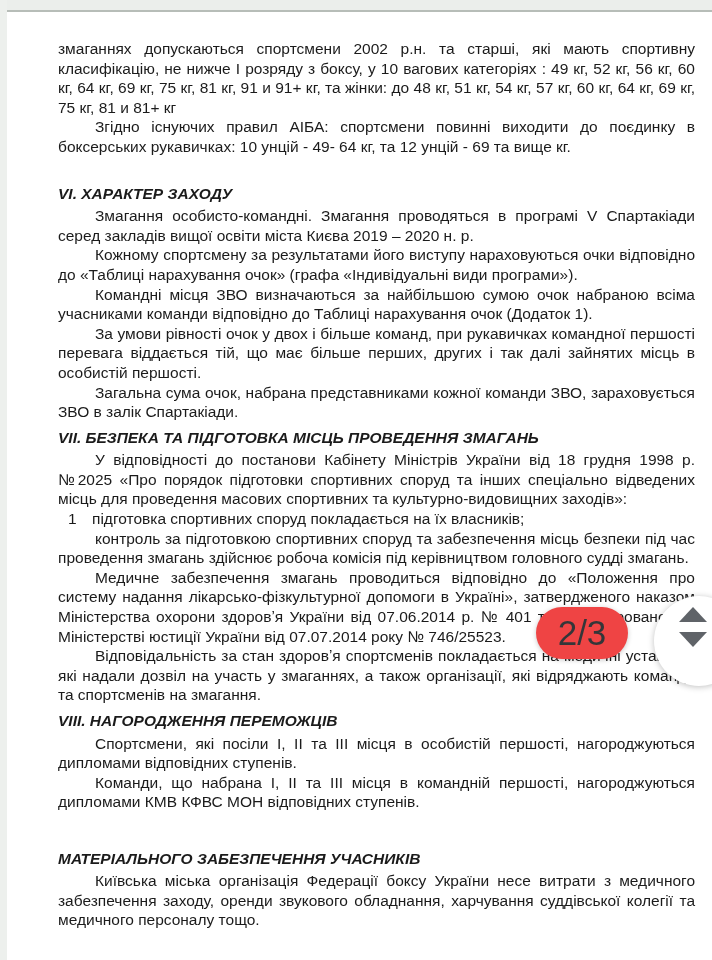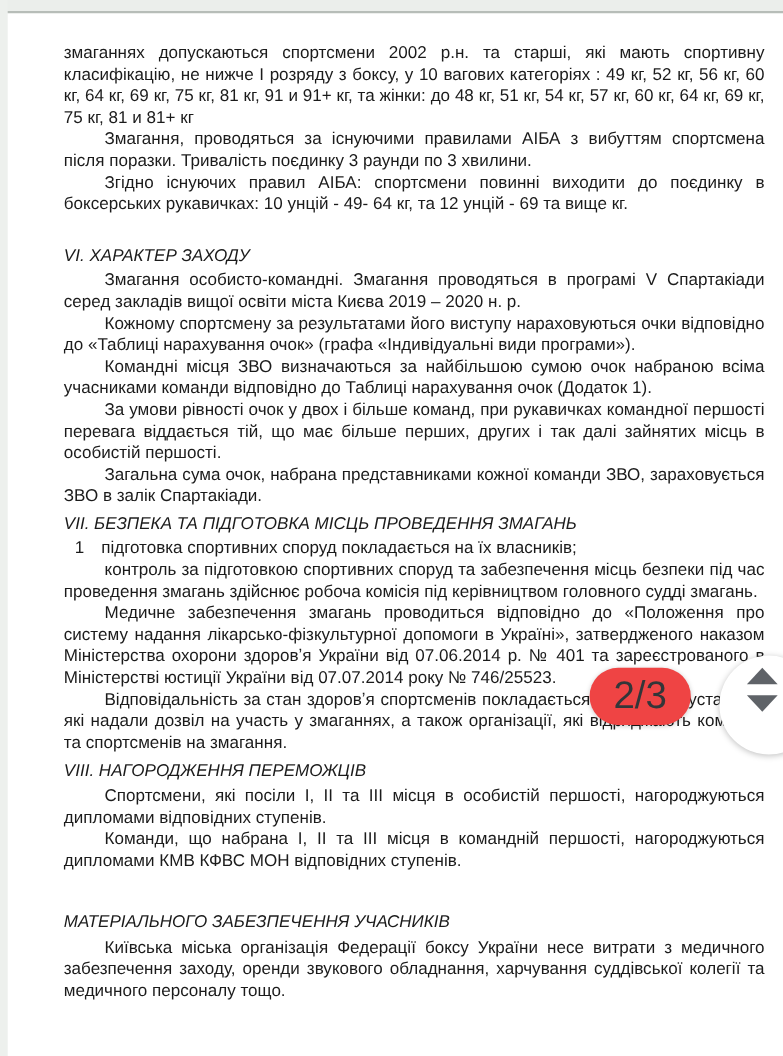--- a/index.html
+++ b/index.html
@@ -43,21 +43,21 @@
   .page p {
     margin: 0;
     text-align: justify;
     text-indent: 37px;
   }
   .page p.no-indent {
     text-indent: 0;
   }
   .sec-heading {
     text-align: center;
-    font-weight: normal;
+    font-weight: bold;
     font-style: italic;
     text-indent: 0 !important;
   }
   .h-vi   { margin: 27px 0 3px 0 !important; }
   .h-vii  { margin: 6px 0 3px 0 !important; }
   .h-viii { margin: 6px 0 3px 0 !important; }
   .h-ix   { margin: 17px 0 3px 0 !important; }
   .list-row {
     display: flex;
     margin: 0;
@@ -113,31 +113,31 @@
 </style>
 </head>
 <body>
 
 <div class="top-band"></div>
 <div class="left-strip"></div>
 
 <div class="page">
 
   <p class="no-indent">змаганнях допускаються спортсмени 2002 р.н. та старші, які мають спортивну класифікацію, не нижче І розряду з боксу, у 10 вагових категоріях : 49 кг, 52 кг, 56 кг, 60 кг, 64 кг, 69 кг, 75 кг, 81 кг, 91 и 91+ кг, та жінки: до 48 кг, 51 кг, 54 кг, 57 кг, 60 кг, 64 кг, 69 кг, 75 кг, 81 и 81+ кг</p>
-  <p>Змагання, проводяться за існуючими правилами АІБА з вибуттям спортсмена після поразки. Тривалість поєдинку 3 раунди по 3 хвилини.</p>
   <p>Згідно існуючих правил АІБА: спортсмени повинні виходити до поєдинку в боксерських рукавичках: 10 унцій - 49- 64 кг, та 12 унцій - 69 та вище кг.</p>
 
   <p class="sec-heading h-vi">VI. ХАРАКТЕР ЗАХОДУ</p>
   <p>Змагання особисто-командні. Змагання проводяться в програмі V Спартакіади серед закладів вищої освіти міста Києва 2019 – 2020 н. р.</p>
   <p>Кожному спортсмену за результатами його виступу нараховуються очки відповідно до «Таблиці нарахування очок» (графа «Індивідуальні види програми»).</p>
   <p>Командні місця ЗВО визначаються за найбільшою сумою очок набраною всіма учасниками команди відповідно до Таблиці нарахування очок (Додаток 1).</p>
   <p>За умови рівності очок у двох і більше команд, при рукавичках командної першості перевага віддається тій, що має більше перших, других і так далі зайнятих місць в особистій першості.</p>
   <p>Загальна сума очок, набрана представниками кожної команди ЗВО, зараховується ЗВО в залік Спартакіади.</p>
 
   <p class="sec-heading h-vii">VII. БЕЗПЕКА ТА ПІДГОТОВКА МІСЦЬ ПРОВЕДЕННЯ ЗМАГАНЬ</p>
+  <p>У відповідності до постанови Кабінету Міністрів України від 18 грудня 1998 р. №2025 «Про порядок підготовки спортивних споруд та інших спеціально відведених місць для проведення масових спортивних та культурно-видовищних заходів»:</p>
   <div class="list-row">
     <span class="list-num">1</span>
     <span class="list-text">підготовка спортивних споруд покладається на їх власників;</span>
   </div>
   <p>контроль за підготовкою спортивних споруд та забезпечення місць безпеки під час проведення змагань здійснює робоча комісія під керівництвом головного судді змагань.</p>
   <p>Медичне забезпечення змагань проводиться відповідно до «Положення про систему надання лікарсько-фізкультурної допомоги в Україні», затвердженого наказом Міністерства охорони здоровʼя України від 07.06.2014 р. № 401 та зареєстрованого в Міністерстві юстиції України від 07.07.2014 року № 746/25523.</p>
   <p>Відповідальність за стан здоровʼя спортсменів покладається на медичні установи, які надали дозвіл на участь у змаганнях, а також організації, які відряджають команди та спортсменів на змагання.</p>
 
   <p class="sec-heading h-viii">VIII. НАГОРОДЖЕННЯ  ПЕРЕМОЖЦІВ</p>
   <p>Спортсмени, які посіли І, ІІ та ІІІ місця в особистій першості, нагороджуються дипломами відповідних ступенів.</p>

